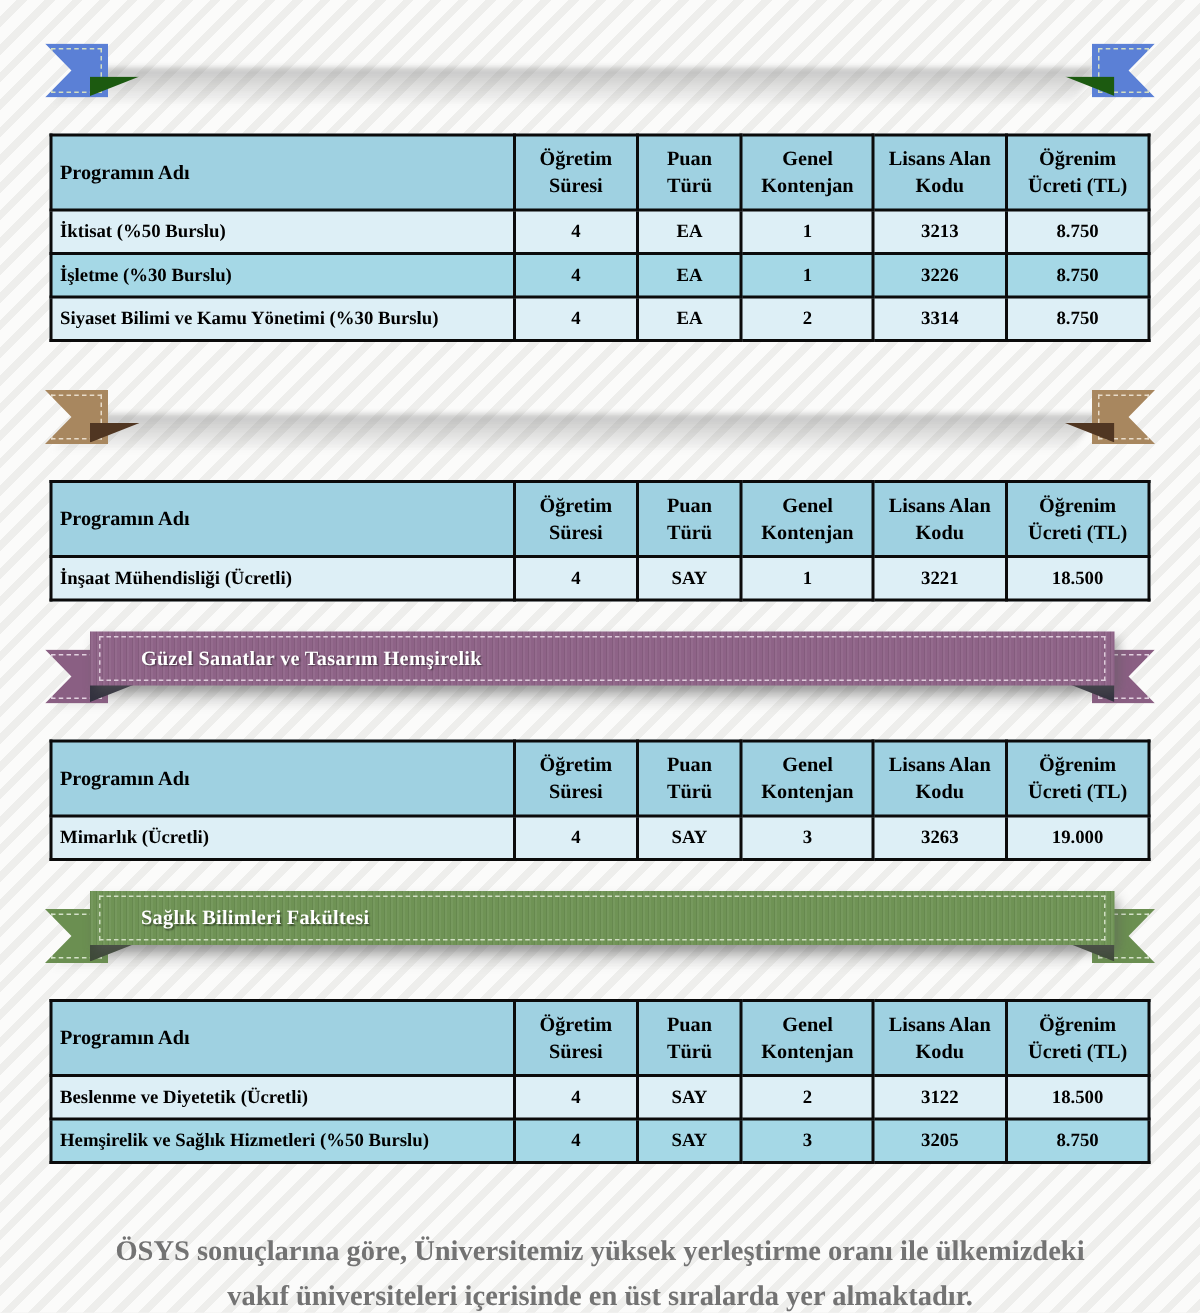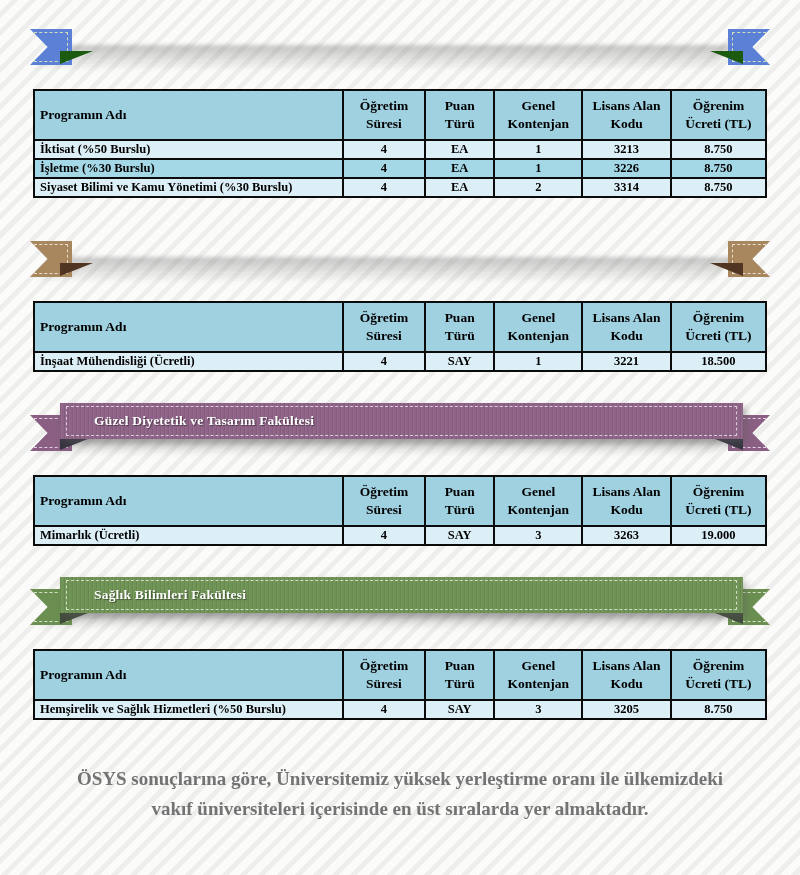--- a/index.html
+++ b/index.html
@@ -80,39 +80,39 @@
     padding-left: 34px;
     text-shadow: 1px 1px 1px rgba(0,0,0,0.45);
     white-space: nowrap;
   }
 
   
   table.programs {
     border-collapse: collapse;
     table-layout: fixed;
     width: 734px;
-    margin: 0 0 31px 33px;
+    margin: 0 0 20px 33px;
     background: var(--row-light);
   }
   table.programs, table.programs th, table.programs td {
     border: 2px solid #0b0b0b;
   }
   table.programs th {
     background: var(--header-bg);
     height: 50px;
     font-size: 13.5px;
     font-weight: bold;
     color: #000;
     text-align: center;
     padding: 2px 3px;
     line-height: 1.35;
   }
   table.programs th.col-program { text-align: left; padding-left: 5px; }
   table.programs td {
-    height: 19px;
+    height: 29px;
     font-size: 12.5px;
     font-weight: bold;
     color: #000;
     text-align: center;
     padding: 0 3px;
     white-space: nowrap;
   }
   table.programs td.cell-program { text-align: left; padding-left: 5px; }
   table.programs tbody tr { background: var(--row-light); }
   table.programs tbody tr:nth-child(even) { background: var(--row-alt); }
@@ -234,21 +234,21 @@
 </div>
 
 <div class="section">
   <div class="ribbon" style="--band: #8e6387; --tail: #8a5f83; --fold: #33323f; --dash: #ecdeea;">
     <div class="sheet-shadow"></div>
     <div class="tail left"></div>
     <div class="tail right"></div>
     <div class="fold left"></div>
     <div class="fold right"></div>
     <div class="band">
-      <span class="title">Güzel Diyetetik ve Tasarım Fakültesi</span>
+      <span class="title">Güzel Sanatlar ve Tasarım Hemşirelik</span>
     </div>
   </div>
   <table class="programs">
     <colgroup>
         <col class="c-program">
         <col class="c-duration">
         <col class="c-score">
         <col class="c-quota">
         <col class="c-code">
         <col class="c-fee">
@@ -301,20 +301,28 @@
         <th class="col-program">Programın Adı</th>
         <th>Öğretim Süresi</th>
         <th>Puan Türü</th>
         <th>Genel Kontenjan</th>
         <th>Lisans Alan Kodu</th>
         <th>Öğrenim Ücreti (TL)</th>
       </tr>
     </thead>
     <tbody>
       <tr>
+        <td class="cell-program">Beslenme ve Diyetetik (Ücretli)</td>
+        <td>4</td>
+        <td>SAY</td>
+        <td>2</td>
+        <td>3122</td>
+        <td>18.500</td>
+      </tr>
+      <tr>
         <td class="cell-program">Hemşirelik ve Sağlık Hizmetleri (%50 Burslu)</td>
         <td>4</td>
         <td>SAY</td>
         <td>3</td>
         <td>3205</td>
         <td>8.750</td>
       </tr>
     </tbody>
   </table>
 </div>

